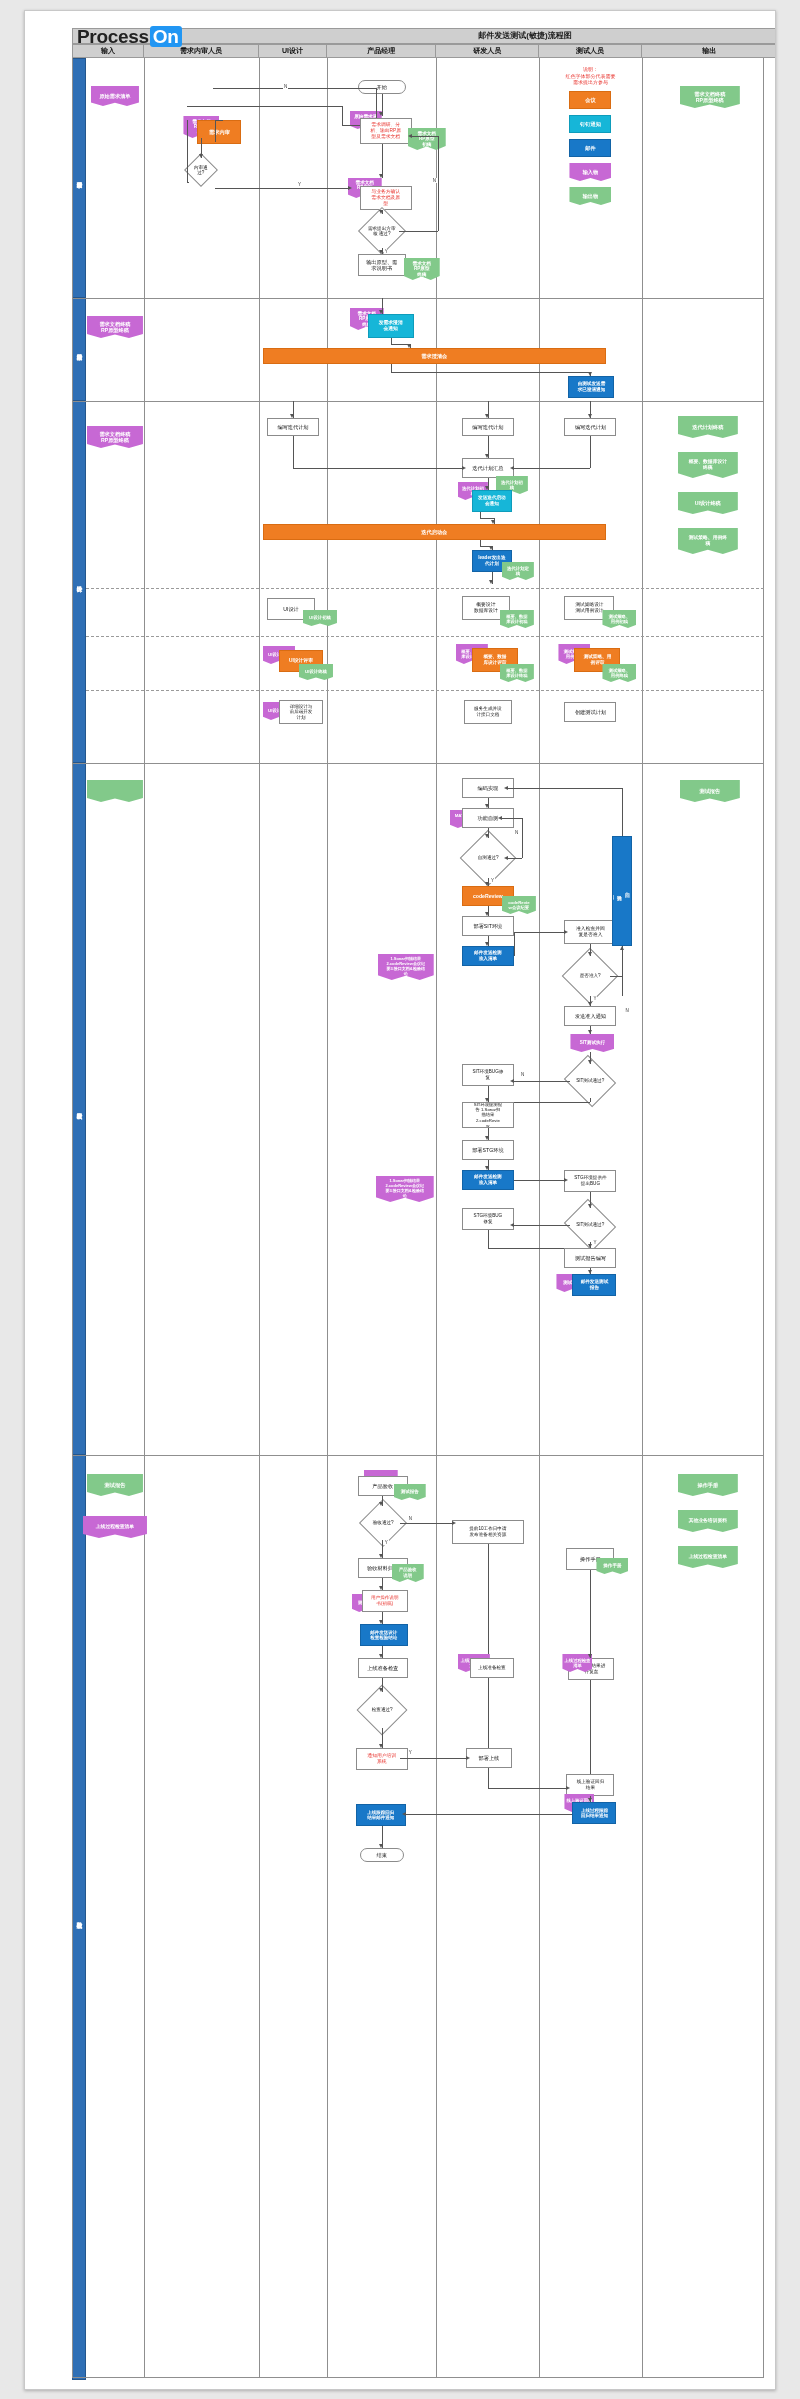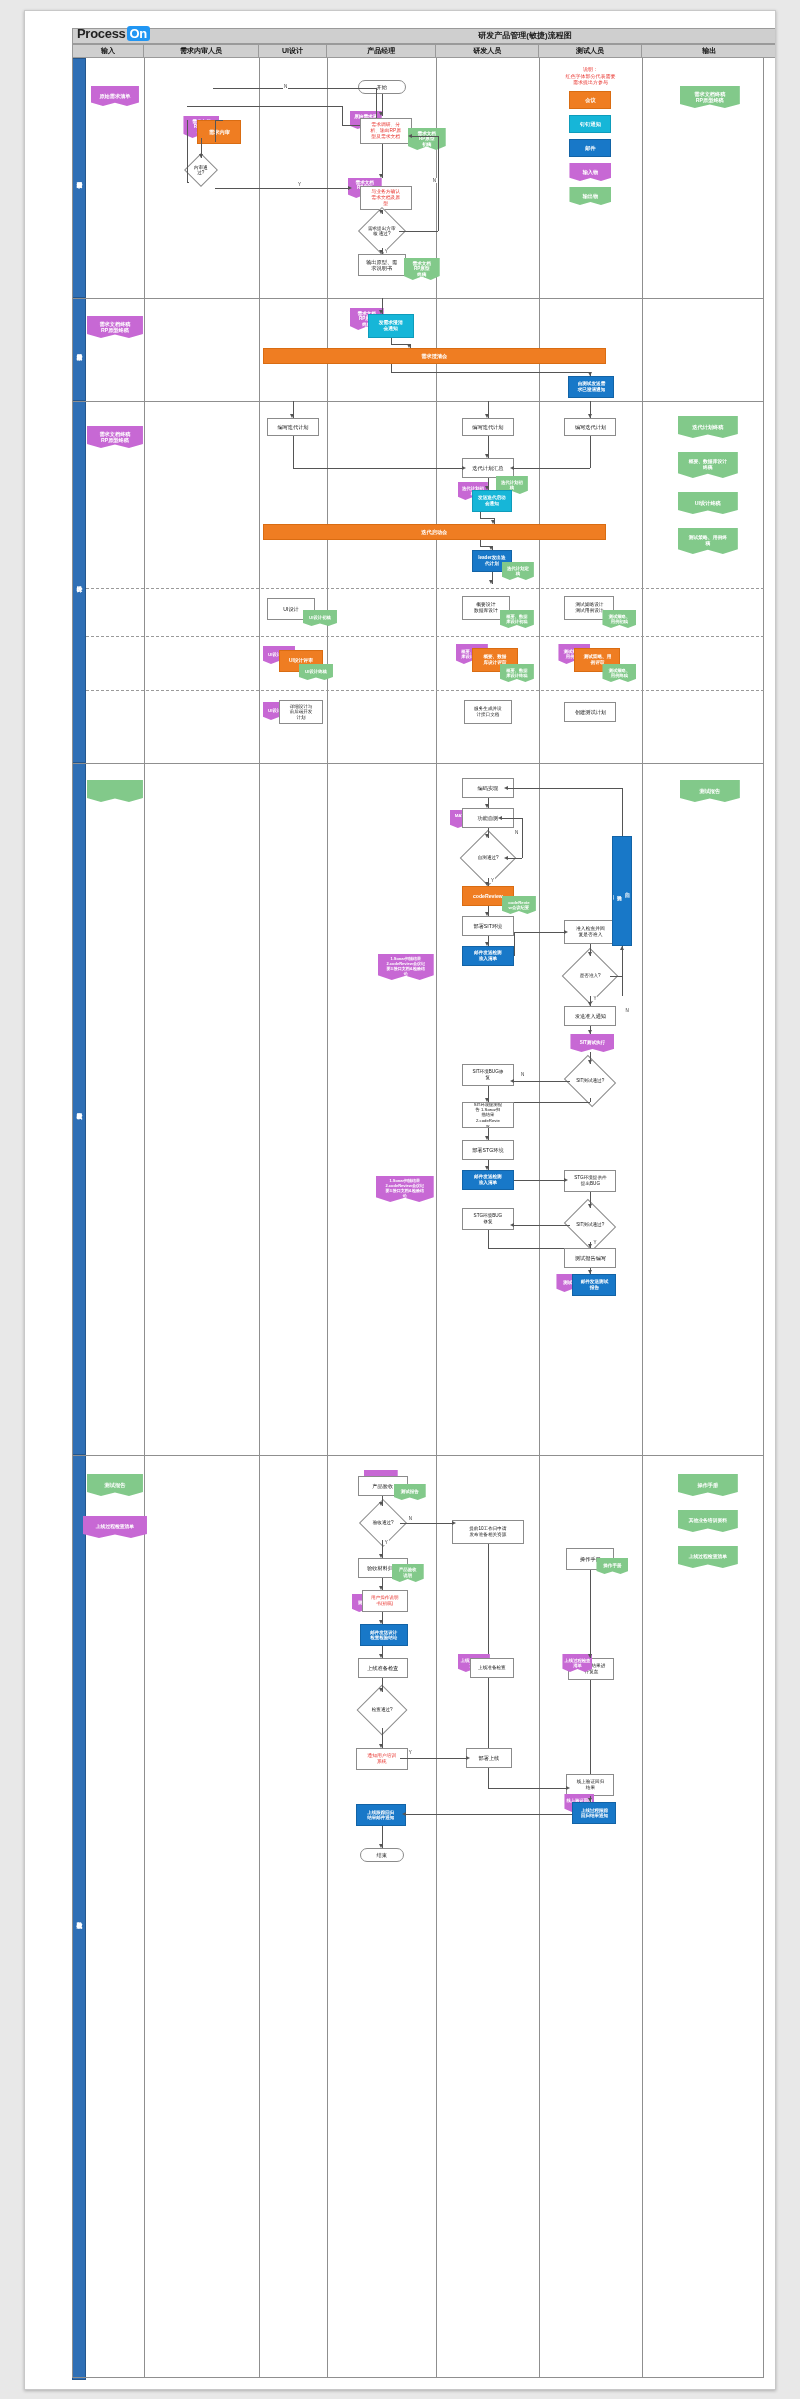--- a/index.html
+++ b/index.html
@@ -2,21 +2,21 @@
 <html><head>
 <meta charset="utf-8">
 <style>
   * { box-sizing: border-box; }
   html, body { margin:0; padding:0; background:#e8e8e8; font-family:"Liberation Sans","DejaVu Sans",sans-serif; }
   #page { width:800px; height:2399px; position:relative; background:#e8e8e8; overflow:hidden; }
   #sheet { position:absolute; left:24px; top:10px; width:752px; height:2380px; background:#ffffff; border:1px solid #c8c8c8; box-shadow:0 1px 3px rgba(0,0,0,.25); overflow:hidden;}
 
   
   #titlebar { position:absolute; left:47px; top:17px; width:706px; height:16px; background:#cfcfcf; border:1px solid #9a9a9a; }
-  #logo { position:absolute; left:52px; top:15px; font-size:13px; font-weight:bold; color:#222; letter-spacing:-.3px; z-index:5;}
+  #logo { position:absolute; left:52px; top:15px; font-size:19px; font-weight:bold; color:#222; letter-spacing:-.3px; z-index:5;}
   #logo .on { background:#2196f3; color:#fff; border-radius:3px; padding:0 3px; margin-left:1px;}
   #doctitle { position:absolute; left:300px; top:19px; width:400px; text-align:center; font-size:8px; font-weight:bold; color:#1a1a1a; z-index:5;}
 
   
   #colhead { position:absolute; left:47px; top:33px; width:706px; height:14px; display:flex; }
   #colhead .ch { background:#cfcfcf; border:1px solid #9a9a9a; border-left:none; display:flex; align-items:center; justify-content:center; font-size:7px; font-weight:bold; color:#111;}
   #colhead .ch:first-child { border-left:1px solid #9a9a9a; }
 
   
   #lanestrip { position:absolute; left:47px; top:47px; width:14px; bottom:11px; }
@@ -61,21 +61,21 @@
   .legend-note { position:absolute; text-align:center; font-size:5px; line-height:6.5px; color:#e8302a; }
 </style>
 </head>
 <body>
 
 <div id="page">
   <div id="sheet">
 
     <div id="titlebar"></div>
     <div id="logo"><span>Process</span><span class="on">On</span></div>
-    <div id="doctitle">研发产品管理(敏捷)流程图</div>
+    <div id="doctitle">邮件发送测试(敏捷)流程图</div>
 
     <div id="colhead">
         <div class="ch" style="width: 71.9204px;">输入</div>
         <div class="ch" style="width: 115.08px;">需求内审人员</div>
         <div class="ch" style="width: 67.9544px;">UI设计</div>
         <div class="ch" style="width: 109.544px;">产品经理</div>
         <div class="ch" style="width: 102.762px;">研发人员</div>
         <div class="ch" style="width: 102.416px;">测试人员</div>
         <div class="ch" style="width: 136.324px;">输出</div>
       </div>

